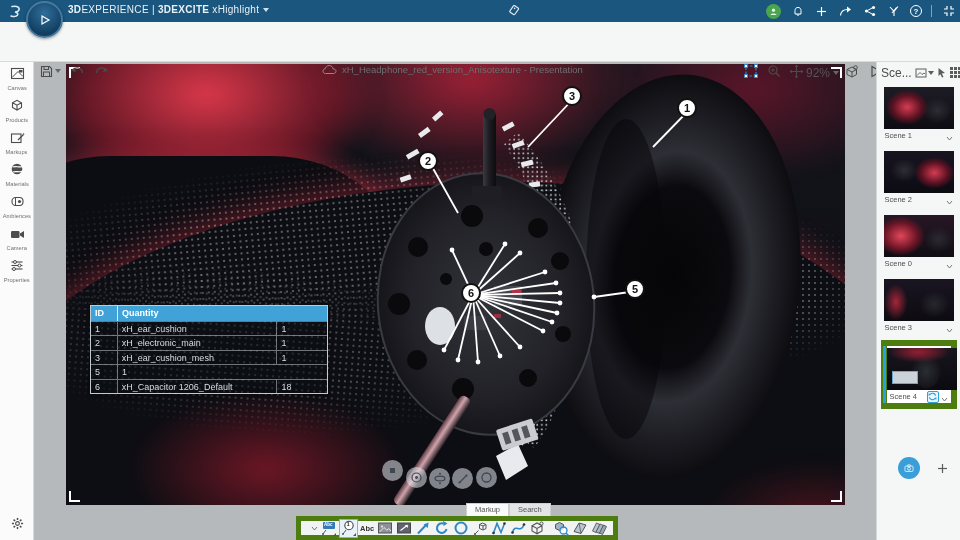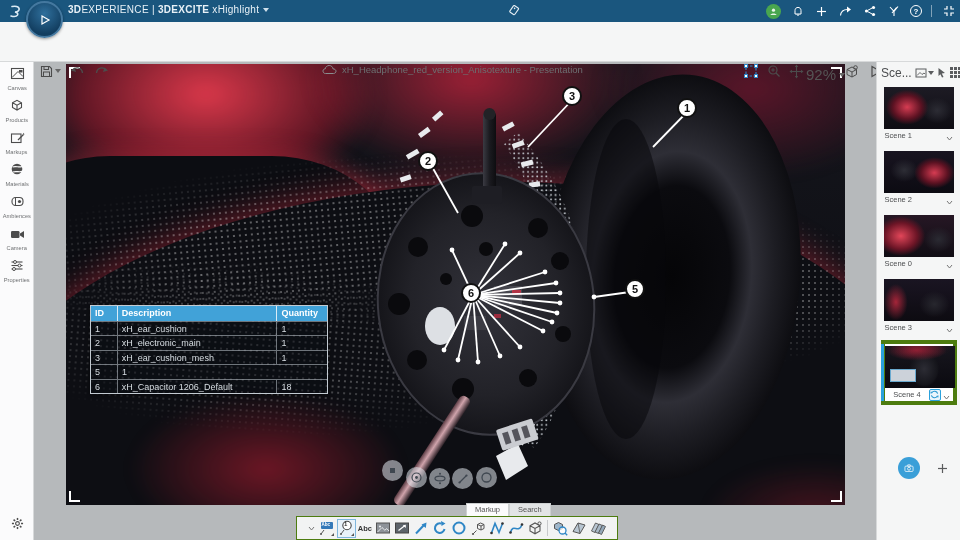--- a/index.html
+++ b/index.html
@@ -26,21 +26,21 @@
   .tbi{position:absolute;top:3px;width:16px;height:16px;display:flex;align-items:center;justify-content:center;}
   .tbright{position:absolute;right:4px;top:0;height:22px;display:flex;align-items:center;gap:9px;}
   .tbright .ic{width:15px;height:15px;display:flex;align-items:center;justify-content:center;}
   .avatar{width:13px;height:13px;border-radius:50%;background:#49a64f;display:flex;align-items:center;justify-content:center;}
   .vdiv{width:1px;height:12px;background:rgba(255,255,255,.45);}
 
   
   .toolbar{position:absolute;left:0;top:22px;width:960px;height:40px;background:#f5f6f6;border-bottom:1px solid #d7d9da;z-index:20;}
   .ti{position:absolute;top:40px;width:18px;height:18px;display:flex;align-items:center;justify-content:center;cursor:default;}
   .doc-title{position:absolute;left:322px;top:42px;display:flex;align-items:center;gap:5px;color:#6d6f71;font-size:9.5px;white-space:nowrap;}
-  .pct{position:absolute;left:806px;top:44px;font-size:15px;color:#555;display:flex;align-items:center;gap:3px;}
+  .pct{position:absolute;left:806px;top:44px;font-size:12px;color:#555;display:flex;align-items:center;gap:3px;}
   .caret-d{width:0;height:0;border-left:3px solid transparent;border-right:3px solid transparent;border-top:4px solid #666;}
   .publish{position:absolute;left:916px;top:41px;width:42px;height:16px;border-radius:9px;background:#2f87c6;color:#fff;
            font-size:8.5px;display:flex;align-items:center;justify-content:center;border:none;font-family:inherit;}
   .tdiv{position:absolute;left:908px;top:41px;width:1px;height:17px;background:#d2d4d5;}
 
   
   .lside{position:absolute;left:0;top:62px;width:34px;bottom:0;background:#fbfbfc;border-right:1px solid #d7d9da;z-index:20;}
   .side-item{width:34px;padding:4px 0 3px 0;display:flex;flex-direction:column;align-items:center;gap:1px;cursor:default;}
   .side-label{font-size:6px;color:#6f7173;white-space:nowrap;transform:scale(.95);}
   .gear{position:absolute;left:8px;bottom:8px;width:18px;height:18px;display:flex;align-items:center;justify-content:center;}
@@ -89,41 +89,41 @@
   
   .ghost{position:absolute;width:21px;height:21px;border-radius:50%;background:rgba(225,232,238,.55);z-index:15;
          display:flex;align-items:center;justify-content:center;}
 
   
   .rpanel{position:absolute;right:0;top:62px;width:84px;bottom:0;background:#f5f6f6;border-left:1px solid #d7d9da;z-index:20;}
   .rhead{position:absolute;left:0;top:2px;width:100%;height:18px;display:flex;align-items:center;padding:0 4px;gap:3px;color:#4c4e50;}
   .rhead .hl{font-size:12px;flex:1;}
   .scenes{position:absolute;left:0;top:22px;width:100%;}
   .scene-card{position:relative;width:76px;margin:0 auto 5px auto;border:1px solid transparent;}
-  .scene-card.selected{border:4px solid #4d7c0f;background:#fff;text-align:center;}
+  .scene-card.selected{border:6px solid #4d7c0f;background:#fff;}
   .selbar{position:absolute;left:-4px;top:0;width:3px;height:100%;background:#2aa1dc;}
   .thumb{width:70px;height:42px;margin:2px auto 0 auto;position:relative;overflow:hidden;background:#141219;}
   .t0{background:radial-gradient(42% 58% at 33% 48%,#d63c52,#5c1222 48%,rgba(0,0,0,0) 72%),radial-gradient(30% 44% at 76% 56%,#2c2c34,rgba(0,0,0,0) 70%),linear-gradient(#1d1b24,#0e0d13);}
   .t1{background:radial-gradient(40% 52% at 72% 52%,#d63c52,#5c1222 47%,rgba(0,0,0,0) 72%),radial-gradient(28% 40% at 29% 46%,#2d2d35,rgba(0,0,0,0) 70%),linear-gradient(#181420,#0c0b12);}
   .t2{background:radial-gradient(46% 62% at 24% 50%,#e24659,#6c1526 50%,rgba(0,0,0,0) 76%),radial-gradient(30% 44% at 78% 58%,#2a2a32,rgba(0,0,0,0) 70%),linear-gradient(#261724,#100d14);}
   .t3{background:radial-gradient(24% 62% at 17% 55%,#a52539,rgba(0,0,0,0) 70%),radial-gradient(30% 44% at 72% 60%,#27272e,rgba(0,0,0,0) 72%),linear-gradient(#1a1522,#0d0b11);}
   .t4{background:radial-gradient(72% 42% at 50% 6%,#93203441,rgba(0,0,0,0) 62%),radial-gradient(72% 42% at 45% 10%,#8e1f33,rgba(0,0,0,0) 60%),radial-gradient(26% 52% at 56% 55%,#2c2c34,#15151b 72%,rgba(0,0,0,0) 82%),linear-gradient(#17161e,#0b0a10);}
   .t4::after{content:"";position:absolute;left:5px;bottom:6px;width:24px;height:11px;background:rgba(225,232,240,.9);border:1px solid #6aa9cf;}
   .scene-label-row{height:13px;display:flex;align-items:center;padding:0 3px;gap:2px;}
   .scene-label{flex:1;font-size:7.5px;color:#4c4e50;white-space:nowrap;}
   .sync{width:12px;height:12px;border:1px solid #2aa1dc;border-radius:2px;display:flex;align-items:center;justify-content:center;background:#eaf5fc;}
   .cambtn{position:absolute;left:21px;top:395px;width:22px;height:22px;border-radius:50%;background:#3a9fd8;border:none;
           display:flex;align-items:center;justify-content:center;}
   .addbtn{position:absolute;left:58px;top:399px;width:14px;height:14px;display:flex;align-items:center;justify-content:center;}
 
   
   .btabs{position:absolute;left:427px;top:503px;display:flex;z-index:25;}
   .btab{height:13px;line-height:12px;padding:0 8px;font-size:7.5px;color:#555;background:#e2e4e5;border:1px solid #cdd0d1;border-bottom:none;}
   .btab.active{background:#fbfbfc;margin-left:39px;}
-  .bbar{position:absolute;left:296px;top:516px;width:322px;height:24px;background:#f2f3f3;border:1px solid #4d7c0f;z-index:24;
+  .bbar{position:absolute;left:296px;top:516px;width:322px;height:24px;background:#f2f3f3;border:5px solid #4d7c0f;z-index:24;
         display:flex;align-items:center;padding:0 10px;gap:1px;}
   .tool{position:relative;width:19px;height:19px;display:flex;align-items:center;justify-content:center;border:1px solid transparent;}
   .tool.sel{border:1px solid #7fb6dd;background:#e8f2fa;}
   .tool .fly{position:absolute;right:1px;bottom:1px;width:0;height:0;border-left:3px solid transparent;border-bottom:3px solid #555;}
   .abc-big{font-size:7.5px;font-weight:bold;color:#333;}
   .abc-mini{position:absolute;left:4px;top:2.5px;font-size:4.5px;font-weight:bold;color:#fff;letter-spacing:0;}
   .num-mini{position:absolute;left:6.5px;top:1.5px;font-size:6px;color:#333;font-weight:bold;}
   .bsep{width:1px;height:16px;background:#c8cacc;margin:0 2px;}
 </style>
 </head>
@@ -454,21 +454,20 @@
         <rect x="432" y="360" width="38" height="22" rx="2" fill="#caccd1"></rect>
         <rect x="437" y="365" width="6" height="12" fill="#55555c"></rect>
         <rect x="447" y="365" width="6" height="12" fill="#55555c"></rect>
         <rect x="457" y="365" width="6" height="12" fill="#55555c"></rect>
       </g>
     </svg>
 
     <div class="btable">
       <div class="trow thead" id="btable-head">
           <div class="tc tc0">ID</div>
-          <div class="tc tc1">Description</div>
           <div class="tc tc2">Quantity</div>
         </div>
       <div id="btable-body">
           <div class="trow">
             <div class="tc tc0">1</div>
             <div class="tc tc1">xH_ear_cushion</div>
             <div class="tc tc2">1</div>
           </div>
           <div class="trow">
             <div class="tc tc0">2</div>

